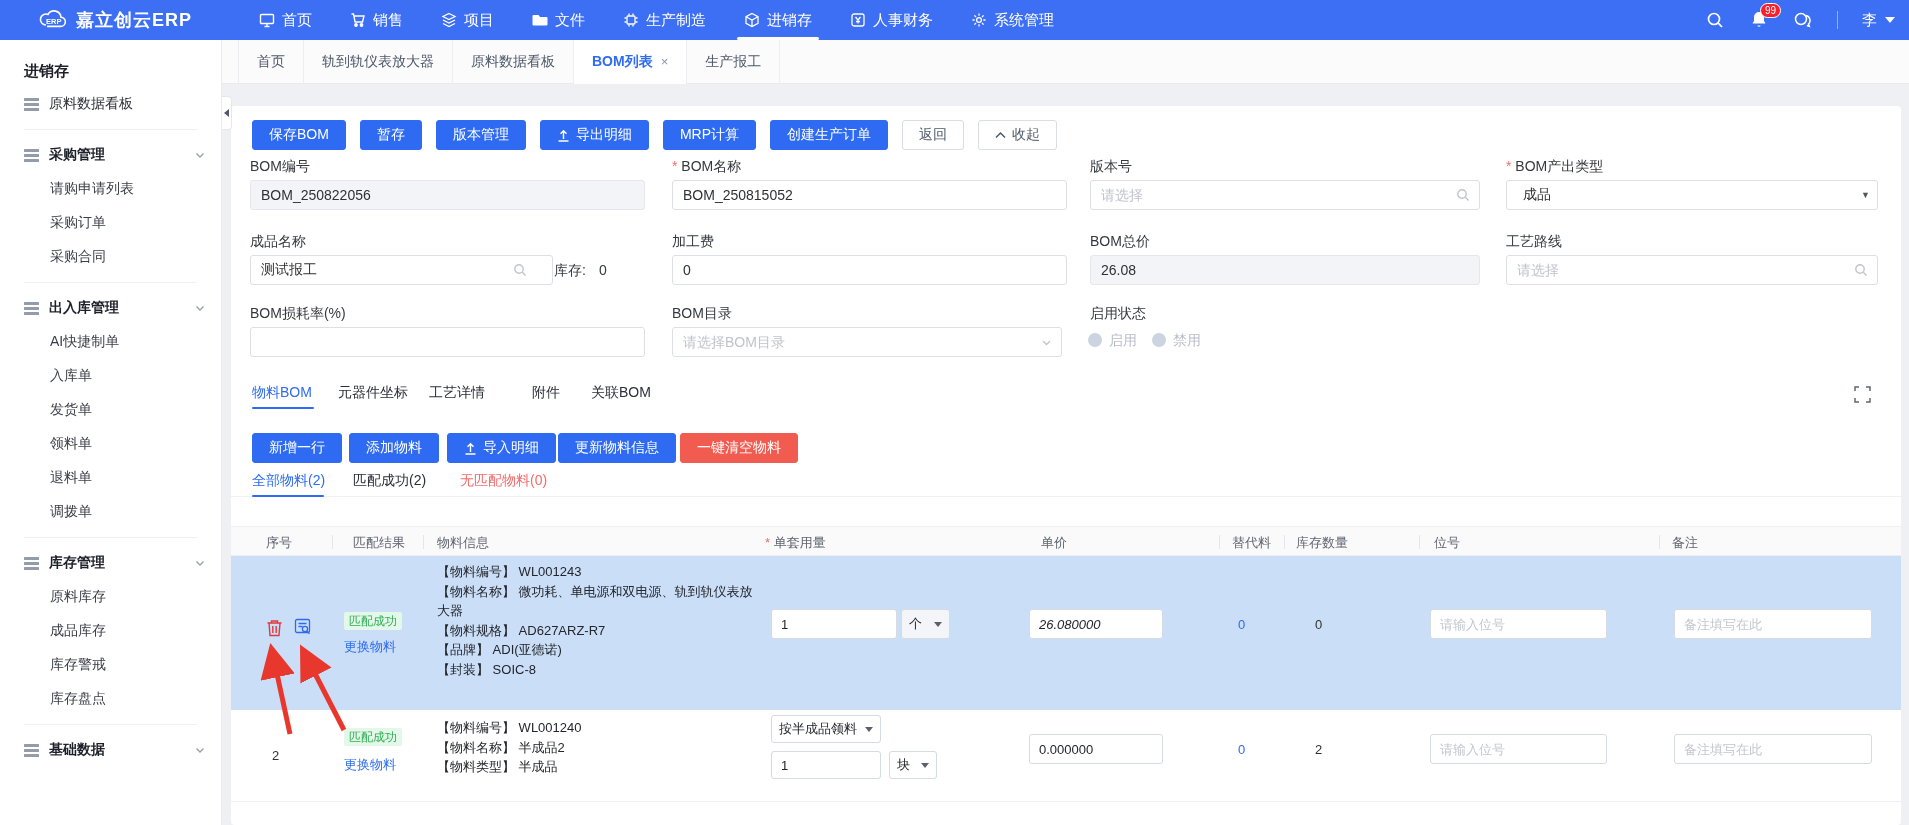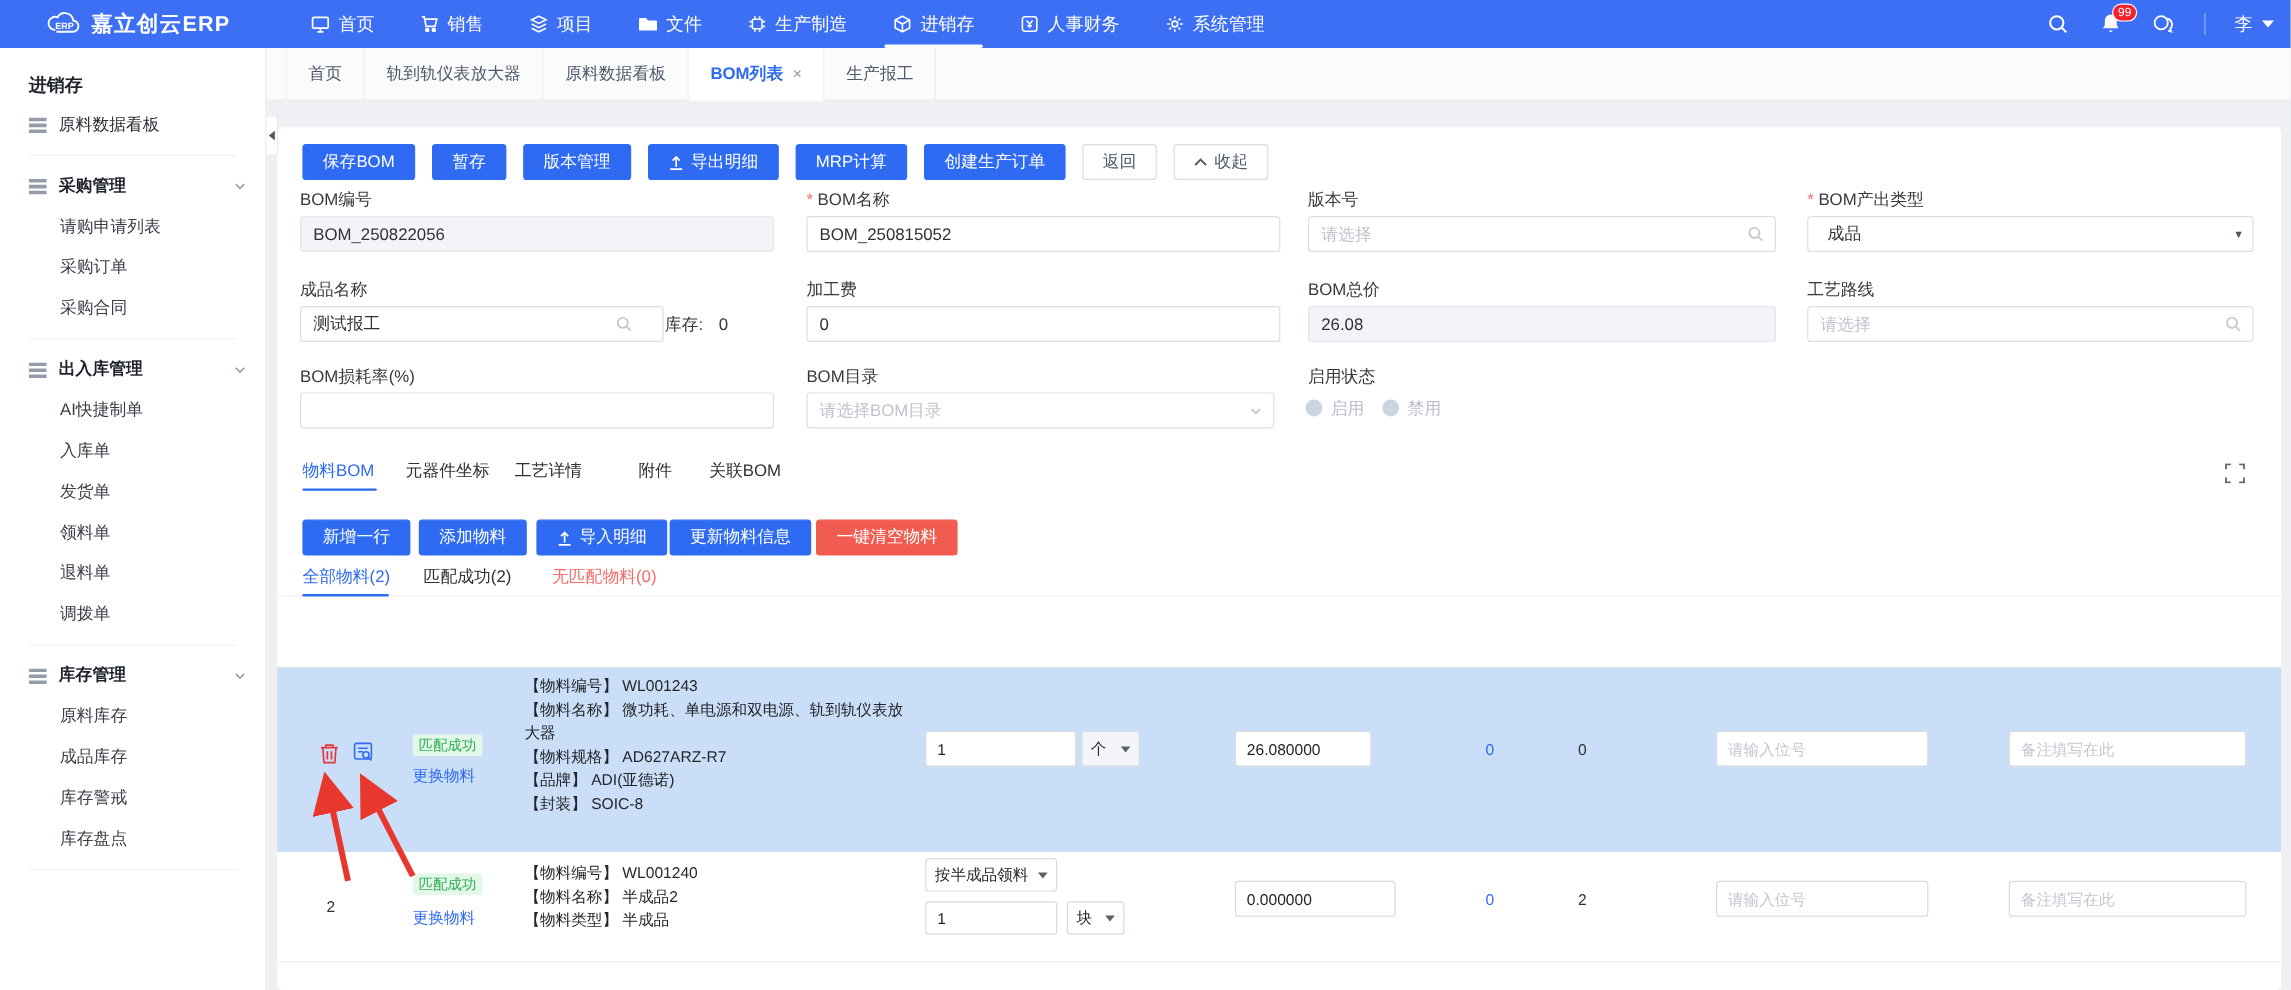--- a/index.html
+++ b/index.html
@@ -297,20 +297,31 @@
         <span>成品库存</span>
       </div>
     <div class="sb-item child">
         <span>库存警戒</span>
       </div>
     <div class="sb-item child">
         <span>库存盘点</span>
       </div>
     <div class="sb-divider"></div>
 
+    <div class="sb-item sb-group">
+      <svg class="sb-ico" viewBox="0 0 15 13" fill="#959ca9">
+          <rect y="0" width="15" height="3" rx="0.5"></rect>
+          <rect y="5" width="15" height="3" rx="0.5"></rect>
+          <rect y="10" width="15" height="3" rx="0.5"></rect>
+        </svg>
+      <span>基础数据</span>
+      <svg class="sb-chevron" viewBox="0 0 10 10" fill="none" stroke="#9aa1ad" stroke-width="1.4">
+          <path d="M1.5 3.5 5 7l3.5-3.5"></path>
+        </svg>
+    </div>
   </aside>
 
   <div class="tabstrip">
     <div class="tab first">
         <span>首页</span>
       </div>
     <div class="tab">
         <span>轨到轨仪表放大器</span>
       </div>
     <div class="tab">
@@ -438,20 +449,37 @@
     <button class="btn danger" style="position:absolute; left:449px; top:327px;">
         <span>一键清空物料</span>
       </button>
 
     <span class="ftab active" style="left:21px; top:366px;">全部物料(2)</span>
     <span class="ftab normal" style="left:122px; top:366px;">匹配成功(2)</span>
     <span class="ftab danger" style="left:229px; top:366px;">无匹配物料(0)</span>
     <span class="filter-hairline" style="top:390px;"></span>
     <span class="itab-underline" style="left:21px; top:389px; width:72px;"></span>
 
+    <div class="thead">
+      <span class="th" style="left:35px;">序号</span>
+      <span class="th-sep" style="left:101px;"></span>
+      <span class="th" style="left:122px;">匹配结果</span>
+      <span class="th-sep" style="left:192px;"></span>
+      <span class="th" style="left:206px;">物料信息</span>
+      <span class="th req" style="left:534px;">单套用量</span>
+      <span class="th" style="left:810px;">单价</span>
+      <span class="th-sep" style="left:988px;"></span>
+      <span class="th" style="left:1001px;">替代料</span>
+      <span class="th-sep" style="left:1053px;"></span>
+      <span class="th" style="left:1065px;">库存数量</span>
+      <span class="th-sep" style="left:1188px;"></span>
+      <span class="th" style="left:1203px;">位号</span>
+      <span class="th-sep" style="left:1428px;"></span>
+      <span class="th" style="left:1441px;">备注</span>
+    </div>
 
     <div class="row1">
       <svg class="cell-ico" style="left:35px; top:63px;" viewBox="0 0 17 18" fill="none" stroke="#e4393c" stroke-width="1.4">
           <path d="M1.5 4h14M5.5 4V2h6v2M3 4l1 12.5h9L14 4M6.8 7v7M10.2 7v7"></path>
         </svg>
       <svg class="cell-ico" style="left:63px; top:62px;" viewBox="0 0 17 18" fill="none" stroke="#2e6bf2" stroke-width="1.3">
           <rect x="1.5" y="1.5" width="14" height="13" rx="1.5"></rect>
           <path d="M4.5 5.5h8M4.5 8.5h4"></path>
           <circle cx="11" cy="11" r="2.6"></circle>
           <path d="M13 13l2.5 2.8"></path>
@@ -463,21 +491,21 @@
         <div>【物料名称】 微功耗、单电源和双电源、轨到轨仪表放大器</div>
         <div>【物料规格】 AD627ARZ-R7</div>
         <div>【品牌】 ADI(亚德诺)</div>
         <div>【封装】 SOIC-8</div>
       </div>
       <input class="t-input" style="left: 540px; top: 53px; width: 126px; height: 30px;" value="1">
       <div class="t-select gray" style="left:670px; top:53px; width:49px; height:30px;">
         <span>个</span>
           <span class="tri"></span>
       </div>
-      <input class="t-input" style="left: 798px; top: 53px; width: 114px; height: 30px;" value="26.080000">
+      <input class="t-input" style="left: 798px; top: 53px; width: 134px; height: 30px; font-style: italic;" value="26.080000">
       <span class="t-val link-blue" style="left:1007px; top:61px;">0</span>
       <span class="t-val" style="left:1084px; top:61px;">0</span>
       <input class="t-input" style="left: 1199px; top: 53px; width: 177px; height: 30px;" placeholder="请输入位号">
       <input class="t-input" style="left: 1443px; top: 53px; width: 198px; height: 30px;" placeholder="备注填写在此">
     </div>
 
     <div class="row2">
       <span class="t-val" style="left:41px; top:38px;">2</span>
       <span class="badge-ok" style="left:113px; top:18px;">匹配成功</span>
       <span class="link" style="left:113px; top:46px;">更换物料</span>

